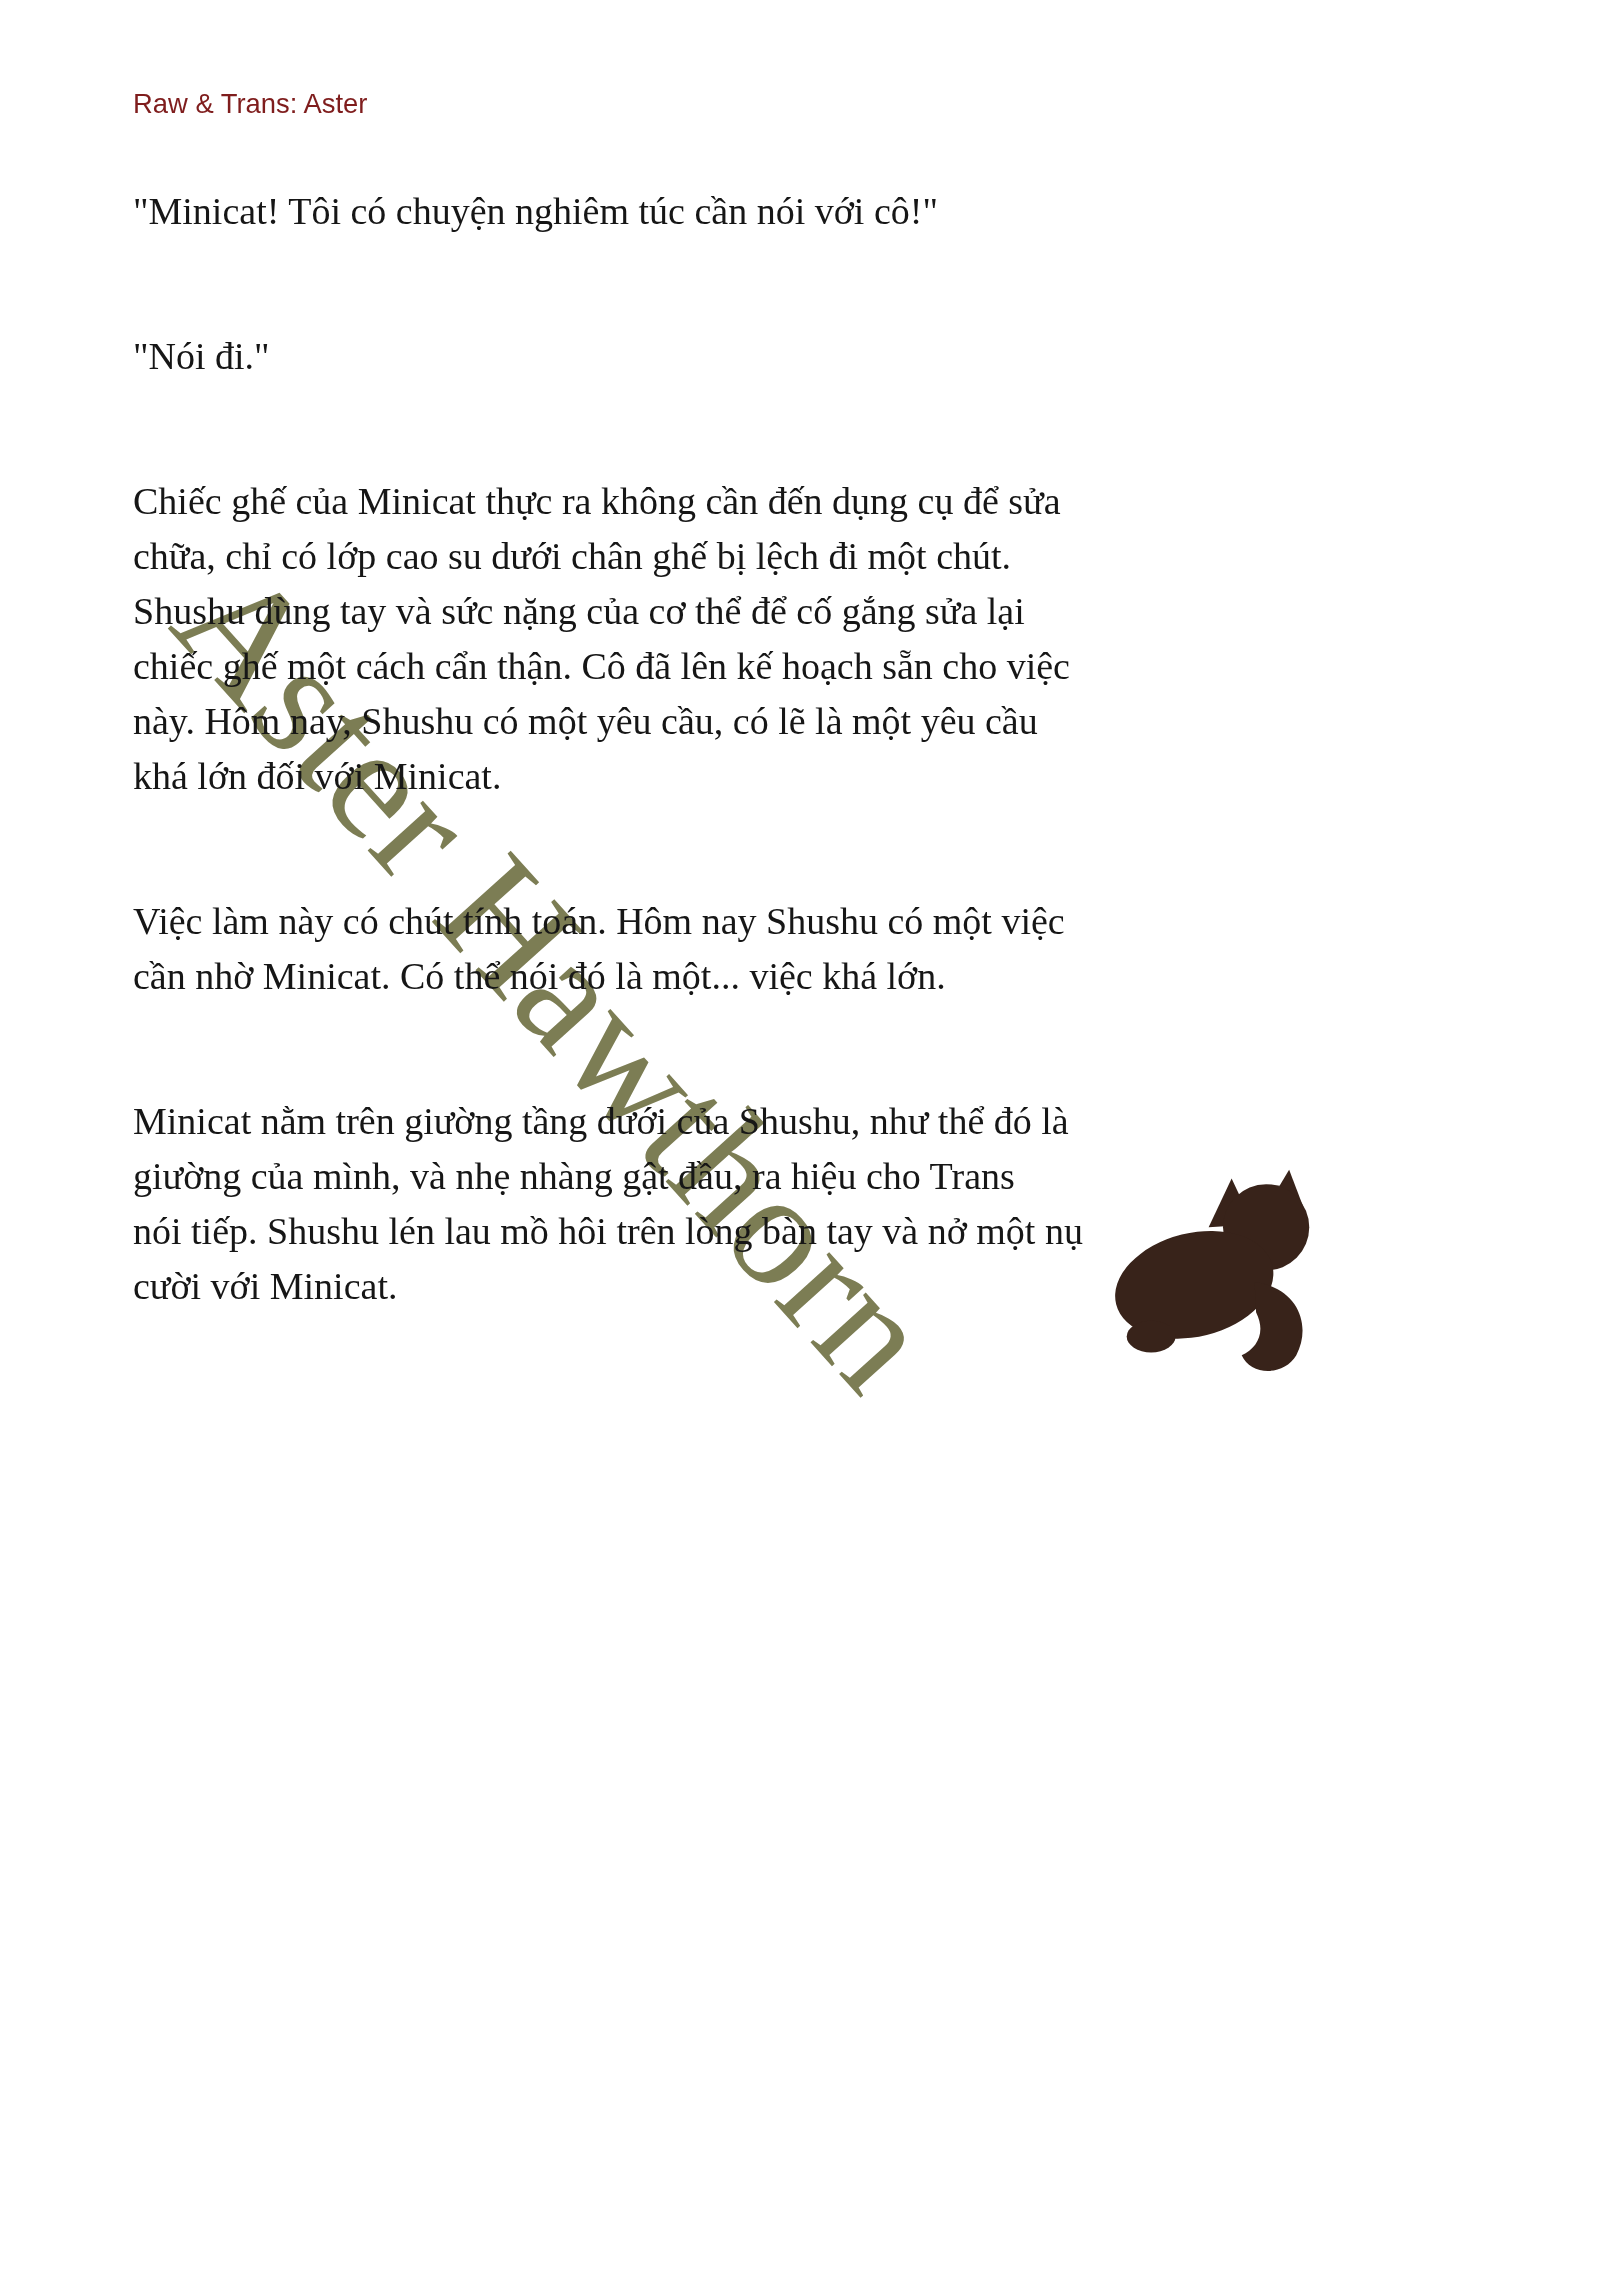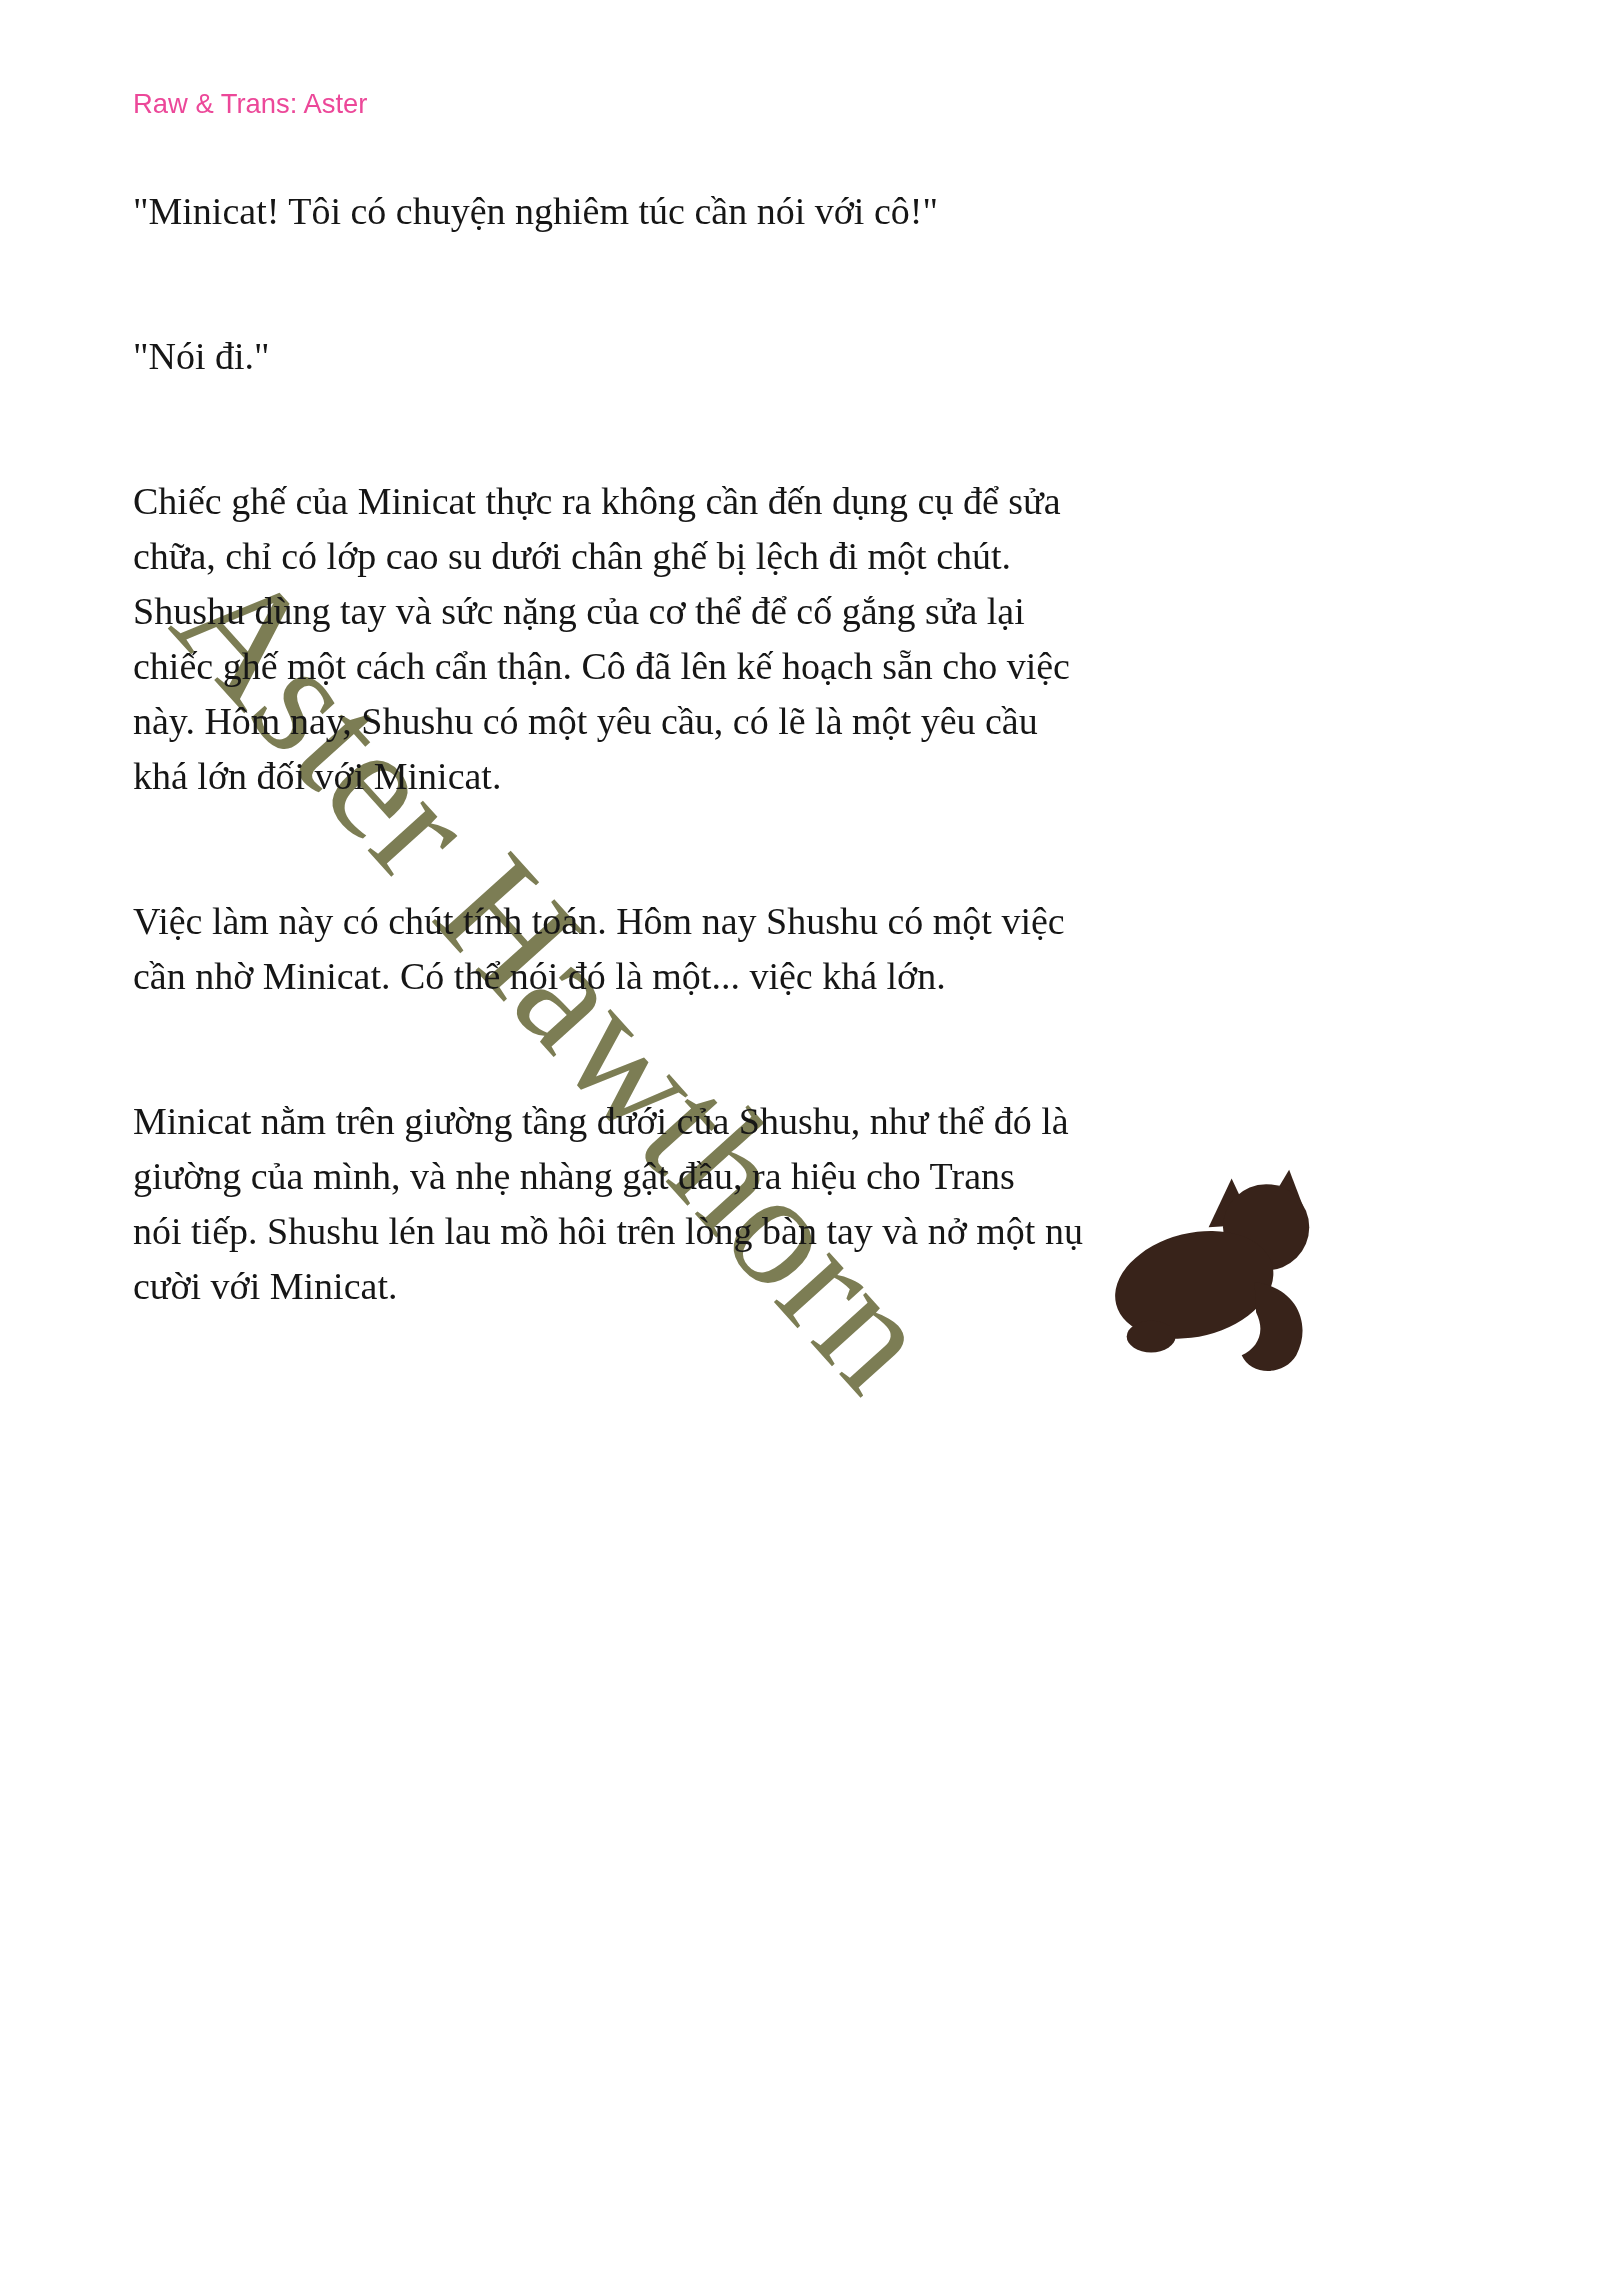--- a/index.html
+++ b/index.html
@@ -14,21 +14,21 @@
     background: #ffffff;
     overflow: hidden;
     font-family: "Liberation Serif", serif;
   }
   .header-credit {
     position: absolute;
     left: 133px;
     top: 88px;
     font-family: "Liberation Sans", sans-serif;
     font-size: 27.4px;
-    color: #ec4899;
+    color: #7f1d1d;
     z-index: 2;
   }
   .content {
     position: absolute;
     left: 133px;
     top: 184px;
     width: 1255px;
     z-index: 2;
   }
   .para {

